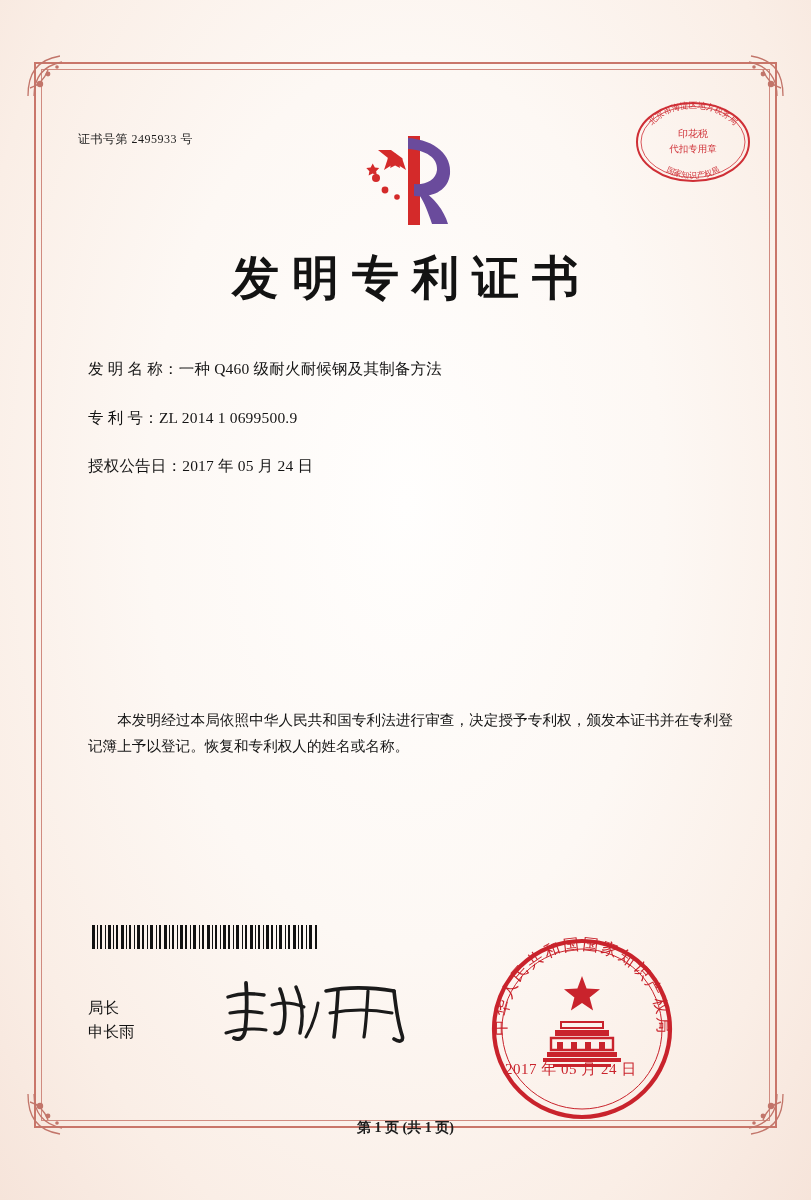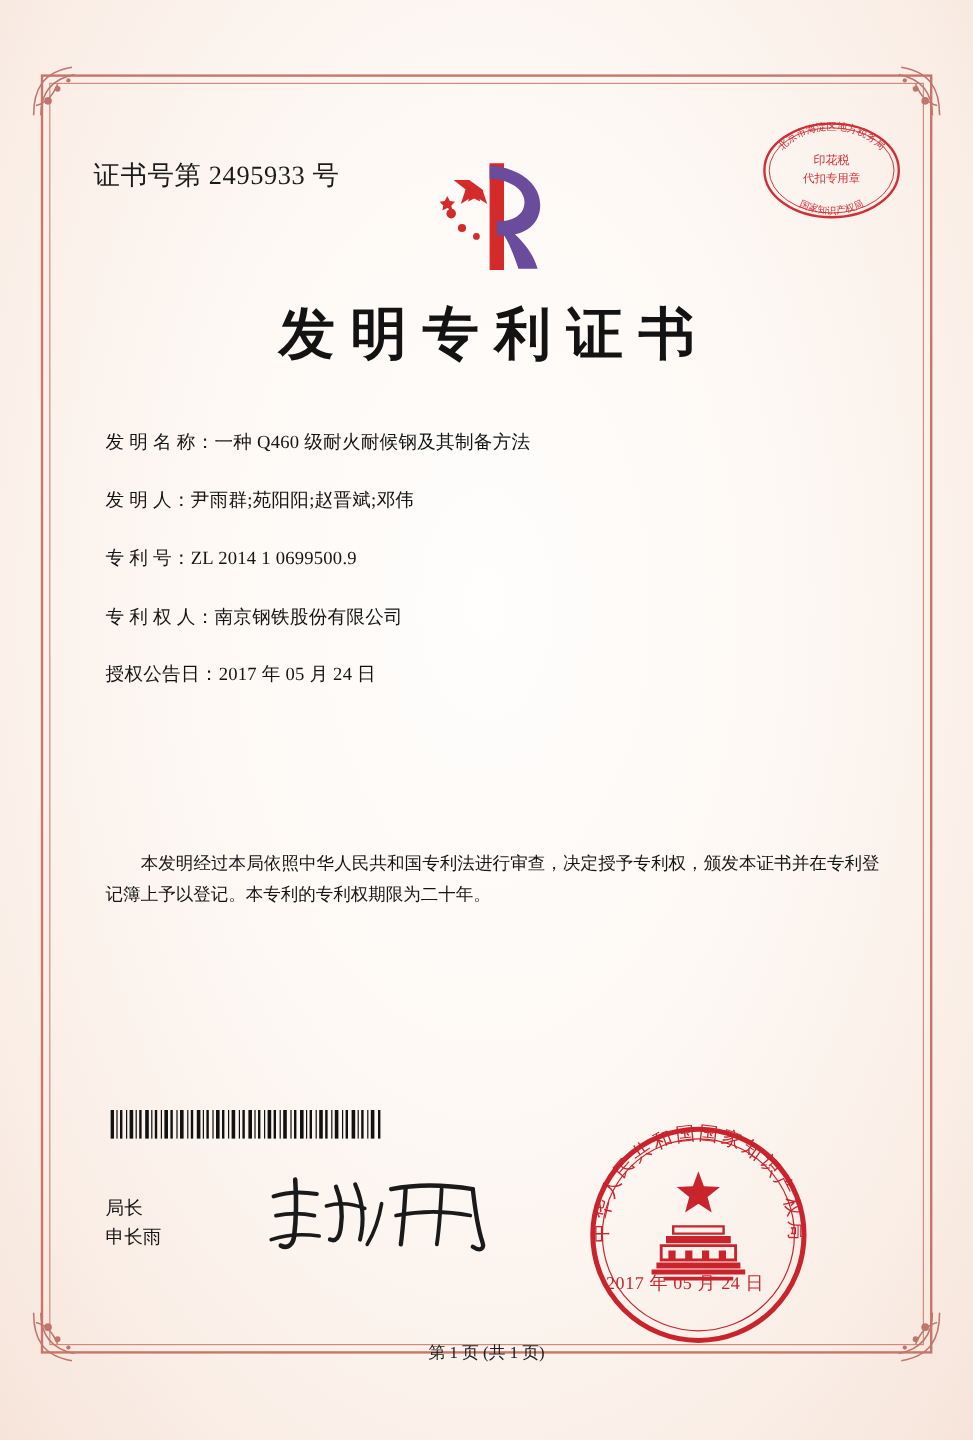--- a/index.html
+++ b/index.html
@@ -46,21 +46,21 @@
   .corner.tl { left: 26px;  top: 54px; }
   .corner.tr { right: 26px; top: 54px; transform: scaleX(-1); }
   .corner.bl { left: 26px;  bottom: 64px; transform: scaleY(-1); }
   .corner.br { right: 26px; bottom: 64px; transform: scale(-1,-1); }
 
   
   .cert-no {
     position: absolute;
     left: 78px;
     top: 131px;
-    font-size: 22px;
+    font-size: 12px;
     letter-spacing: 0.5px;
     color: #1b1b1b;
     white-space: nowrap;
   }
 
   .logo {
     position: absolute;
     left: 340px;
     top: 128px;
     width: 130px;
@@ -181,20 +181,21 @@
 
   
   .footer {
     position: absolute;
     left: 0;
     right: 0;
     top: 1119px;
     text-align: center;
     font-size: 14px;
     color: #1d1d1d;
+    font-weight: bold;
   }
 </style>
 </head>
 <body>
 
 <div class="page">
 
   <div class="border-outer"></div>
   <div class="border-inner"></div>
 
@@ -274,45 +275,37 @@
 
   <div class="title">发明专利证书</div>
 
   <div class="fields">
 
     <div class="field">
       <span class="label">发 明 名 称：</span>
       <span class="value">一种 Q460 级耐火耐候钢及其制备方法</span>
     </div>
 
-    <div class="field">
-      <span class="label">发 明 人：</span>
-      <span class="value">尹雨群;苑阳阳;赵晋斌;邓伟</span>
-    </div>
 
     <div class="field">
       <span class="label">专 利 号：</span>
       <span class="value">ZL 2014 1 0699500.9</span>
     </div>
 
 
-    <div class="field">
-      <span class="label">专 利 权 人：</span>
-      <span class="value">南京钢铁股份有限公司</span>
-    </div>
 
     <div class="field">
       <span class="label">授权公告日：</span>
       <span class="value">2017 年 05 月 24 日</span>
     </div>
 
   </div>
 
   <div class="body-text">
-    <p>本发明经过本局依照中华人民共和国专利法进行审查，决定授予专利权，颁发本证书并在专利登记簿上予以登记。本专利的专利权期限为二十年。</p>
+    <p>本发明经过本局依照中华人民共和国专利法进行审查，决定授予专利权，颁发本证书并在专利登记簿上予以登记。恢复和专利权人的姓名或名称。</p>
   </div>
 
   <div class="barcode">
     <svg viewBox="0 0 228 24" width="228" height="24">
       <g fill="#111">
         <rect x="0" y="0" width="3" height="24"></rect>
           <rect x="5" y="0" width="1" height="24"></rect>
         <rect x="8" y="0" width="2" height="24"></rect>
           <rect x="13" y="0" width="1" height="24"></rect>
         <rect x="16" y="0" width="3" height="24"></rect>

